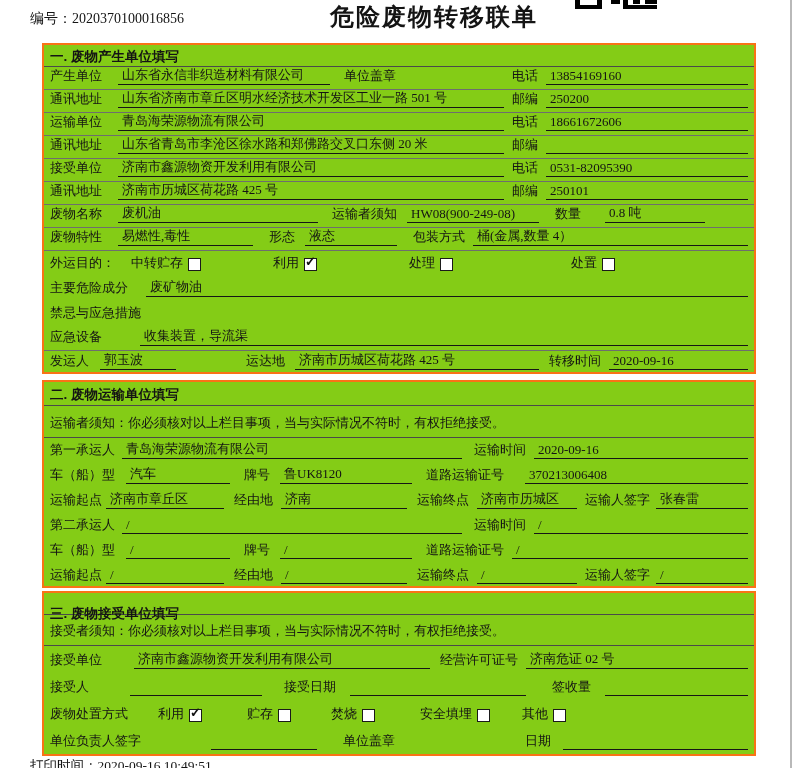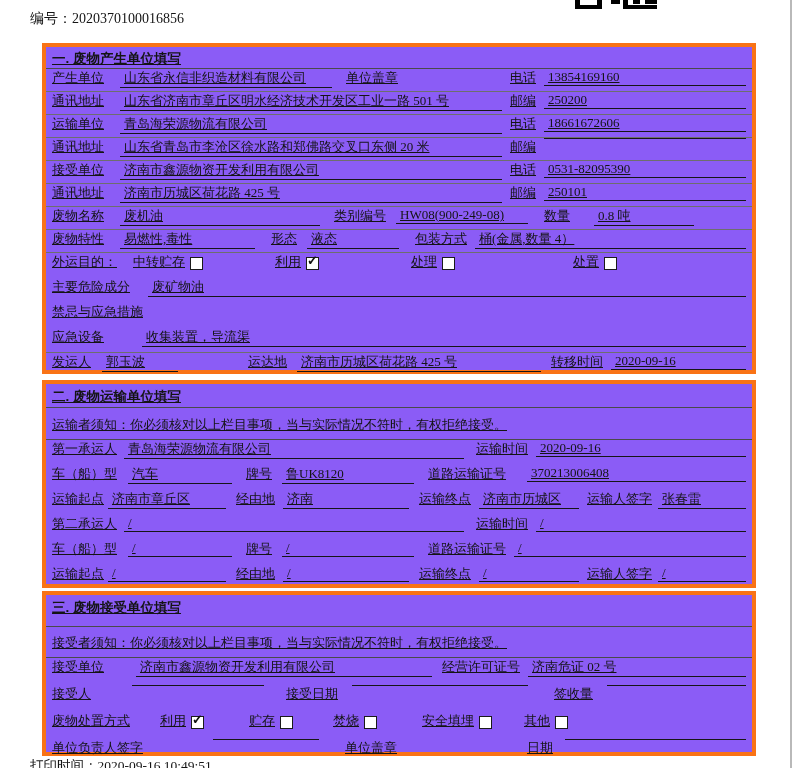--- a/index.html
+++ b/index.html
@@ -5,48 +5,49 @@
   html,body{margin:0;padding:0;background:#fff;}
   #page{position:relative;width:796px;height:768px;background:#ffffff;overflow:hidden;
         font-family:"Liberation Serif","DejaVu Serif",serif;color:#141414;}
   
   #serial{position:absolute;left:30px;top:10px;font-size:14px;white-space:nowrap;}
   #doc-title{position:absolute;left:330px;top:1px;font-size:24px;font-weight:bold;
              font-family:"Liberation Sans","DejaVu Sans",sans-serif;letter-spacing:2px;white-space:nowrap;}
   #qr{position:absolute;left:575px;top:0;}
   #page-edge{position:absolute;left:790px;top:0;width:2px;height:768px;background:#b9b9b9;}
   
-  .tbl{position:absolute;left:42px;width:714px;border:4px solid #f97316;box-sizing:border-box;background:#8b5cf6;text-decoration:underline;}
+  .tbl{position:absolute;left:42px;width:714px;border:2px solid #f97316;box-sizing:border-box;background:#84cc16;}
   #t1{top:43px;height:331px;}
   #t2{top:380px;height:208px;}
   #t3{top:591px;height:165px;}
   .sec-title{font-family:"Liberation Sans","DejaVu Sans",sans-serif;font-weight:bold;font-size:13.5px;
              padding:3px 6px 2px 6px;border-bottom:1px solid #4a4a4a;height:22px;box-sizing:border-box;}
   .notice{font-size:13px;padding:8px 6px 6px 6px;border-bottom:1px solid #4a4a4a;height:32px;box-sizing:border-box;}
-  .row{display:flex;align-items:flex-start;padding:0 6px 4px 6px;height:23px;box-sizing:border-box;
+  .row{display:flex;align-items:flex-end;padding:0 6px 4px 6px;height:23px;box-sizing:border-box;
        font-size:13px;white-space:nowrap;}
   .row.h25{height:25px;}
   .row.h27{height:27px;}
   .row.sep{border-bottom:1px solid #6e6e6e;}
   .lbl{white-space:nowrap;flex:none;}
   .fld{border-bottom:1px solid #161616;padding:0 4px;box-sizing:border-box;flex:none;
        overflow:hidden;white-space:nowrap;}
   .fld.grow{flex:1 1 auto;}
   .opt{display:flex;align-items:flex-end;flex:none;}
   .cb{width:11px;height:11px;border:1.5px solid #1a1a1a;display:inline-block;position:relative;
       margin-left:5px;margin-bottom:1px;flex:none;box-sizing:content-box;background:#fff;}
   .cb.checked::after{content:"✓";position:absolute;top:-5px;left:0px;font-size:13px;font-weight:bold;color:#111;}
   #footer{position:absolute;left:30px;top:757px;font-size:13.5px;white-space:nowrap;}
 </style>
 </head>
 <body>
 
 <div id="page">
 
   <div id="serial"><span>编号：</span><span>2020370100016856</span></div>
+  <div id="doc-title">危险废物转移联单</div>
   <svg id="qr" width="82" height="9" viewBox="0 0 82 9">
     <rect x="0" y="0" width="5" height="9" fill="#000"></rect>
       <rect x="22" y="0" width="5" height="9" fill="#000"></rect>
     <rect x="0" y="5" width="27" height="4" fill="#000"></rect>
     <rect x="36" y="0" width="9" height="4" fill="#000"></rect>
       <rect x="48" y="0" width="5" height="9" fill="#000"></rect>
     <rect x="53" y="5" width="29" height="4" fill="#000"></rect>
       <rect x="58" y="0" width="7" height="4" fill="#000"></rect>
     <rect x="70" y="0" width="12" height="4" fill="#000"></rect>
   </svg>
@@ -94,21 +95,21 @@
     <div class="row sep">
       <span class="lbl" style="width:68px">通讯地址</span>
       <span class="fld grow" style="margin-right:8px">济南市历城区荷花路 425 号</span>
       <span class="lbl" style="margin-right:8px">邮编</span>
       <span class="fld" style="width:202px">250101</span>
     </div>
 
     <div class="row sep">
       <span class="lbl" style="width:68px">废物名称</span>
       <span class="fld" style="width:200px">废机油</span>
-      <span class="lbl" style="margin-left:14px">类别编号</span>
+      <span class="lbl" style="margin-left:14px">运输者须知</span>
       <span class="fld" style="width:132px;margin-left:10px">HW08(900-249-08)</span>
       <span class="lbl" style="margin-left:16px">数量</span>
       <span class="fld" style="width:100px;margin-left:24px">0.8 吨</span>
     </div>
 
     <div class="row sep">
       <span class="lbl" style="width:68px">废物特性</span>
       <span class="fld" style="width:135px">易燃性,毒性</span>
       <span class="lbl" style="margin-left:16px">形态</span>
       <span class="fld" style="width:92px;margin-left:10px">液态</span>
@@ -213,21 +214,21 @@
       <span class="lbl" style="margin-left:10px">经由地</span>
       <span class="fld" style="width:126px;margin-left:8px">/</span>
       <span class="lbl" style="margin-left:10px">运输终点</span>
       <span class="fld" style="width:100px;margin-left:8px">/</span>
       <span class="lbl" style="margin-left:8px">运输人签字</span>
       <span class="fld grow" style="margin-left:6px">/</span>
     </div>
   </div>
 
   <div class="tbl" id="t3">
-    <div class="sec-title" style="height:32px;padding-top:4px">三. 废物接受单位填写</div>
+    <div class="sec-title" style="height:22px;padding-top:12px">三. 废物接受单位填写</div>
     <div class="notice" style="height:31px;padding-top:7px">接受者须知：你必须核对以上栏目事项，当与实际情况不符时，有权拒绝接受。</div>
 
     <div class="row h27">
       <span class="lbl" style="width:84px">接受单位</span>
       <span class="fld" style="width:296px">济南市鑫源物资开发利用有限公司</span>
       <span class="lbl" style="margin-left:10px">经营许可证号</span>
       <span class="fld grow" style="margin-left:8px">济南危证 02 号</span>
     </div>
 
     <div class="row h27">

